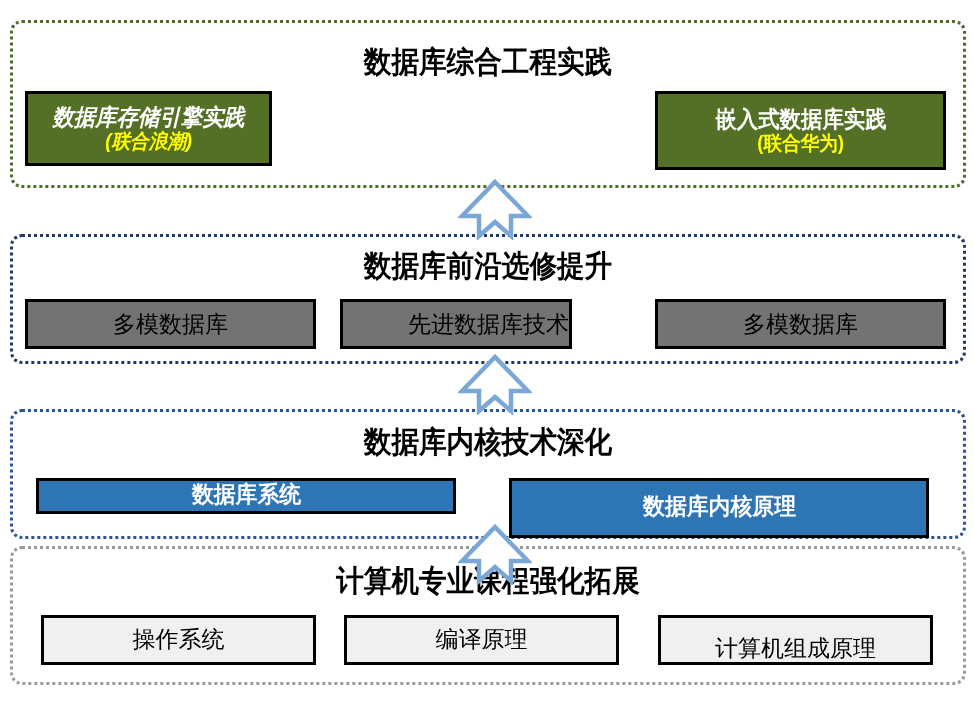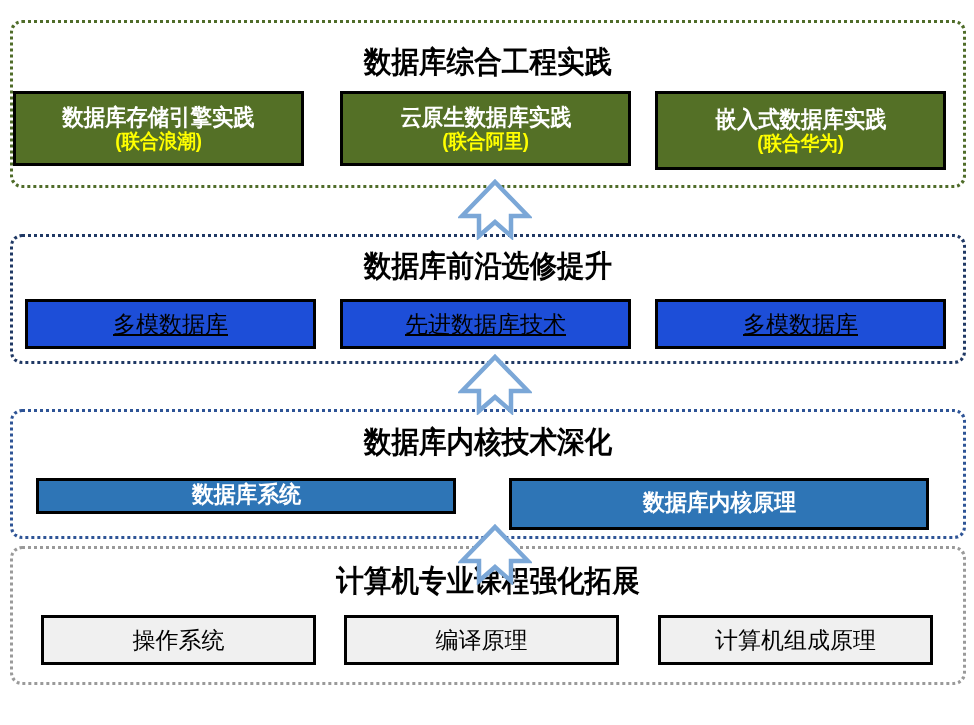--- a/index.html
+++ b/index.html
@@ -77,22 +77,21 @@
   .box-green .line2 {
     color: #ffff00;
     font-weight: bold;
     font-size: 20px;
     line-height: 23px;
     transform: scaleX(0.93);
     white-space: nowrap;
   }
 
   .box-lightblue {
-    background: #1d4ed8;
-    text-decoration: underline;
+    background: #737373;
   }
   .box-lightblue .line1 {
     color: #000000;
     font-weight: normal;
     font-size: 23px;
     line-height: 26px;
     white-space: nowrap;
   }
 
   .box-blue {
@@ -109,95 +108,92 @@
 
   .box-gray {
     background: #f0f0f0;
   }
   .box-gray .line1 {
     color: #000000;
     font-weight: normal;
     font-size: 23px;
     line-height: 26px;
     white-space: nowrap;
+    font-family: Liberation Serif, serif;
   }
 
   
   .arrow {
     position: absolute;
   }
 </style>
 </head>
 <body>
 
 <div class="stage">
 
   <div class="section sec-green" style="left:10px; top:20px; width:956px; height:168px;">
 
     <div class="sec-title" style="top:22px;">数据库综合工程实践</div>
 
-    <div class="box box-green" style="left:0; top:68px; width:291px; height:75px;">
+    <div class="box box-green" style="left:12px; top:68px; width:247px; height:75px;font-style:italic;">
       <div class="line1">数据库存储引擎实践</div>
       <div class="line2">(联合浪潮)</div>
     </div>
 
-    <div class="box box-green" style="left:327px; top:68px; width:291px; height:75px;">
-      <div class="line1">云原生数据库实践</div>
-      <div class="line2">(联合阿里)</div>
-    </div>
 
     <div class="box box-green" style="left:642px; top:68px; width:291px; height:79px;">
       <div class="line1">嵌入式数据库实践</div>
       <div class="line2">(联合华为)</div>
     </div>
   </div>
 
   <div class="section sec-navy" style="left:10px; top:234px; width:956px; height:130px;">
 
     <div class="sec-title" style="top:12px;">数据库前沿选修提升</div>
 
     <div class="box box-lightblue" style="left:12px; top:62px; width:291px; height:50px;">
       <div class="line1">多模数据库</div>
     </div>
 
-    <div class="box box-lightblue" style="left:327px; top:62px; width:291px; height:50px;">
+    <div class="box box-lightblue" style="left:327px; top:62px; width:232px; height:50px;align-items:flex-end;">
       <div class="line1">先进数据库技术</div>
     </div>
 
     <div class="box box-lightblue" style="left:642px; top:62px; width:291px; height:50px;">
       <div class="line1">多模数据库</div>
     </div>
   </div>
 
   <div class="section sec-blue" style="left:10px; top:409px; width:956px; height:130px;font-family:Liberation Mono, monospace;">
 
     <div class="sec-title" style="top:15px;">数据库内核技术深化</div>
 
     <div class="box box-blue" style="left:23px; top:66px; width:420px; height:36px;">
       <div class="line1">数据库系统</div>
     </div>
 
-    <div class="box box-blue" style="left:496px; top:66px; width:420px; height:52px;">
+    <div class="box box-blue" style="left:496px; top:66px; width:420px; height:60px;">
       <div class="line1">数据库内核原理</div>
     </div>
   </div>
 
   <div class="section sec-gray" style="left:10px; top:546px; width:956px; height:139px;">
 
     <div class="sec-title" style="top:15px;">计算机专业课程强化拓展</div>
 
     <div class="box box-gray" style="left:28px; top:66px; width:275px; height:50px;">
       <div class="line1">操作系统</div>
     </div>
 
     <div class="box box-gray" style="left:331px; top:66px; width:275px; height:50px;">
       <div class="line1">编译原理</div>
     </div>
 
-    <div class="box box-gray" style="left:645px; top:66px; width:275px; height:50px;">
+    <div class="box box-gray" style="left:645px; top:66px; width:275px; height:50px;justify-content:flex-end;">
       <div class="line1">计算机组成原理</div>
     </div>
   </div>
 
   <svg class="arrow" style="left:458px; top:178px; width:74px; height:62px;" viewBox="0 0 74 62">
     <polygon points="37,4 70,38 53,38 53,58 37,44 21,58 21,38 4,38" fill="#ffffff" stroke="#7ba7d7" stroke-width="4.5" stroke-linejoin="miter"></polygon>
   </svg>
 
   <svg class="arrow" style="left:458px; top:353px; width:74px; height:62px;" viewBox="0 0 74 62">
     <polygon points="37,4 70,38 53,38 53,58 37,44 21,58 21,38 4,38" fill="#ffffff" stroke="#7ba7d7" stroke-width="4.5" stroke-linejoin="miter"></polygon>

